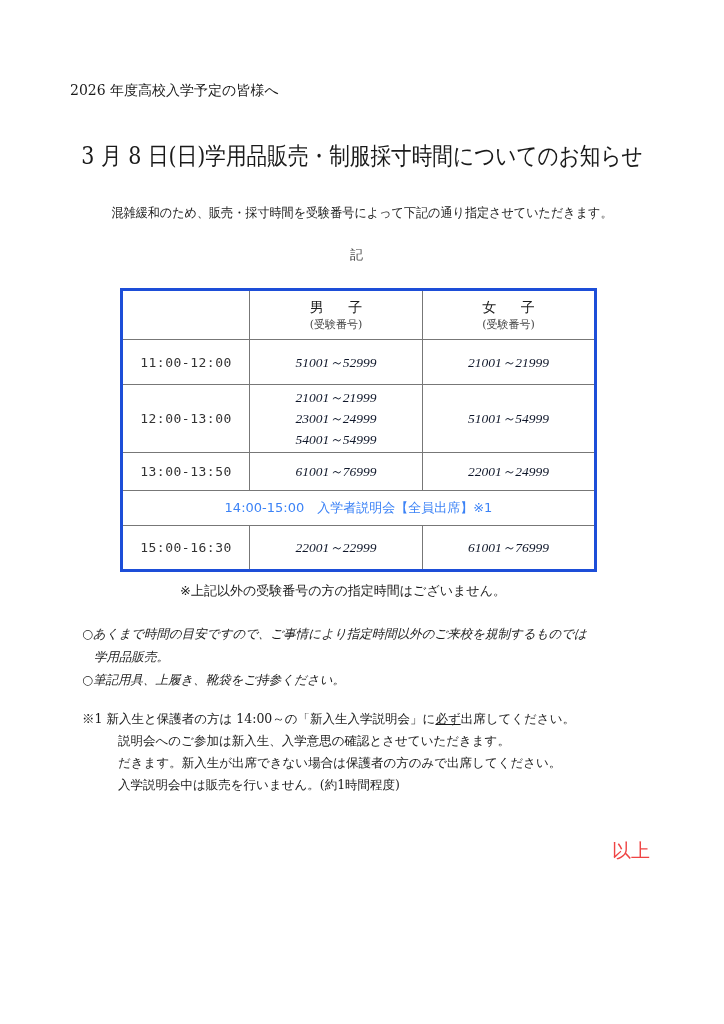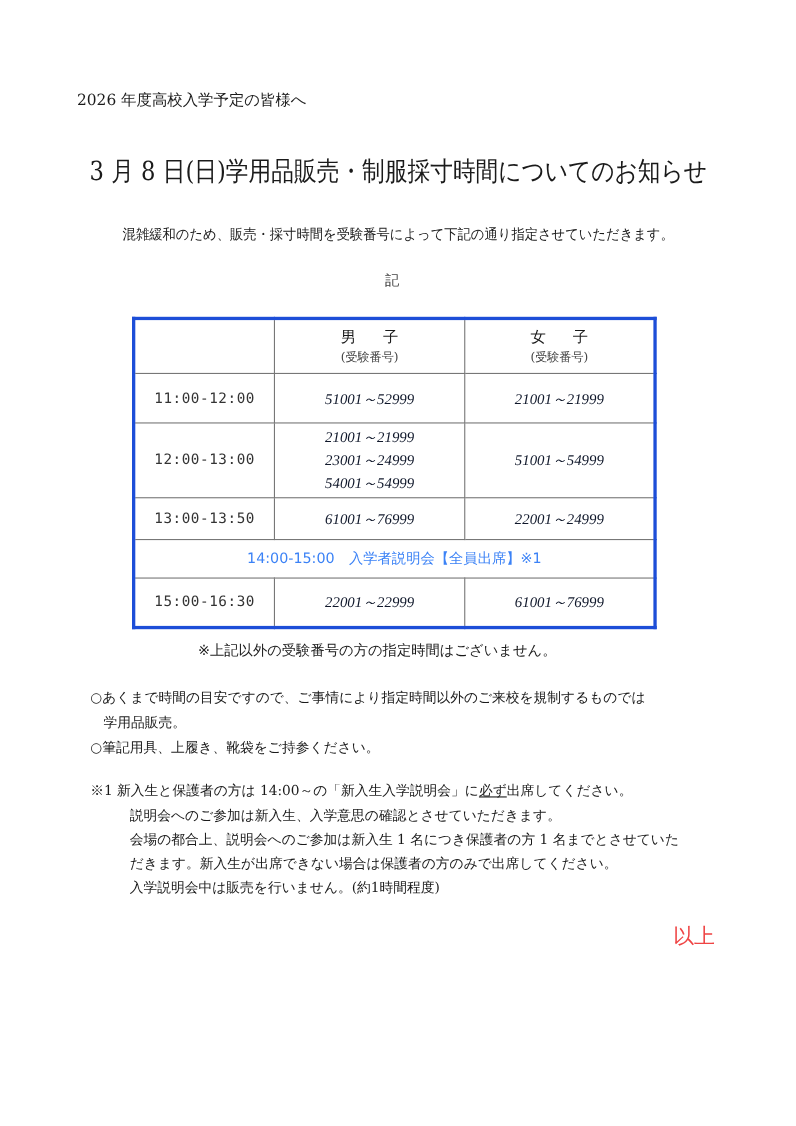--- a/index.html
+++ b/index.html
@@ -74,21 +74,21 @@
       font-weight: normal;
       font-size: 13px;
       white-space: nowrap;
     }
     .bullets {
       left: 82px; top: 622px;
       font-size: 12.5px;
       line-height: 23px;
       width: 600px;
     }
-    .bullets p { margin: 0; white-space: nowrap; }
+    .bullets p { margin: 0; white-space: nowrap; font-style: italic; }
     .bullets .indent { padding-left: 12px; }
     .footnote {
       left: 82px; top: 708px;
       font-size: 12.5px;
       line-height: 22px;
       width: 620px;
     }
     .footnote p { margin: 0; white-space: nowrap; }
     .footnote .indent { padding-left: 36px; }
     .footnote u { }
@@ -181,18 +181,17 @@
 
 <div class="abs bullets">
   <p>○あくまで時間の目安ですので、ご事情により指定時間以外のご来校を規制するものでは</p>
   <p class="indent">学用品販売。</p>
   <p>○筆記用具、上履き、靴袋をご持参ください。</p>
 </div>
 
 <div class="abs footnote">
   <p><span>※1 新入生と保護者の方は 14:00～の「新入生入学説明会」に</span><u>必ず</u><span>出席してください。</span></p>
   <p class="indent">説明会へのご参加は新入生、入学意思の確認とさせていただきます。</p>
-  <p class="indent">会場の都合上、説明会へのご参加は新入生 1 名につき保護者の方 1 名までとさせていた</p>
   <p class="indent">だきます。新入生が出席できない場合は保護者の方のみで出席してください。</p>
   <p class="indent">入学説明会中は販売を行いません。(約1時間程度)</p>
 </div>
 
 <div class="abs closing">以上</div>
 
 </body></html>

